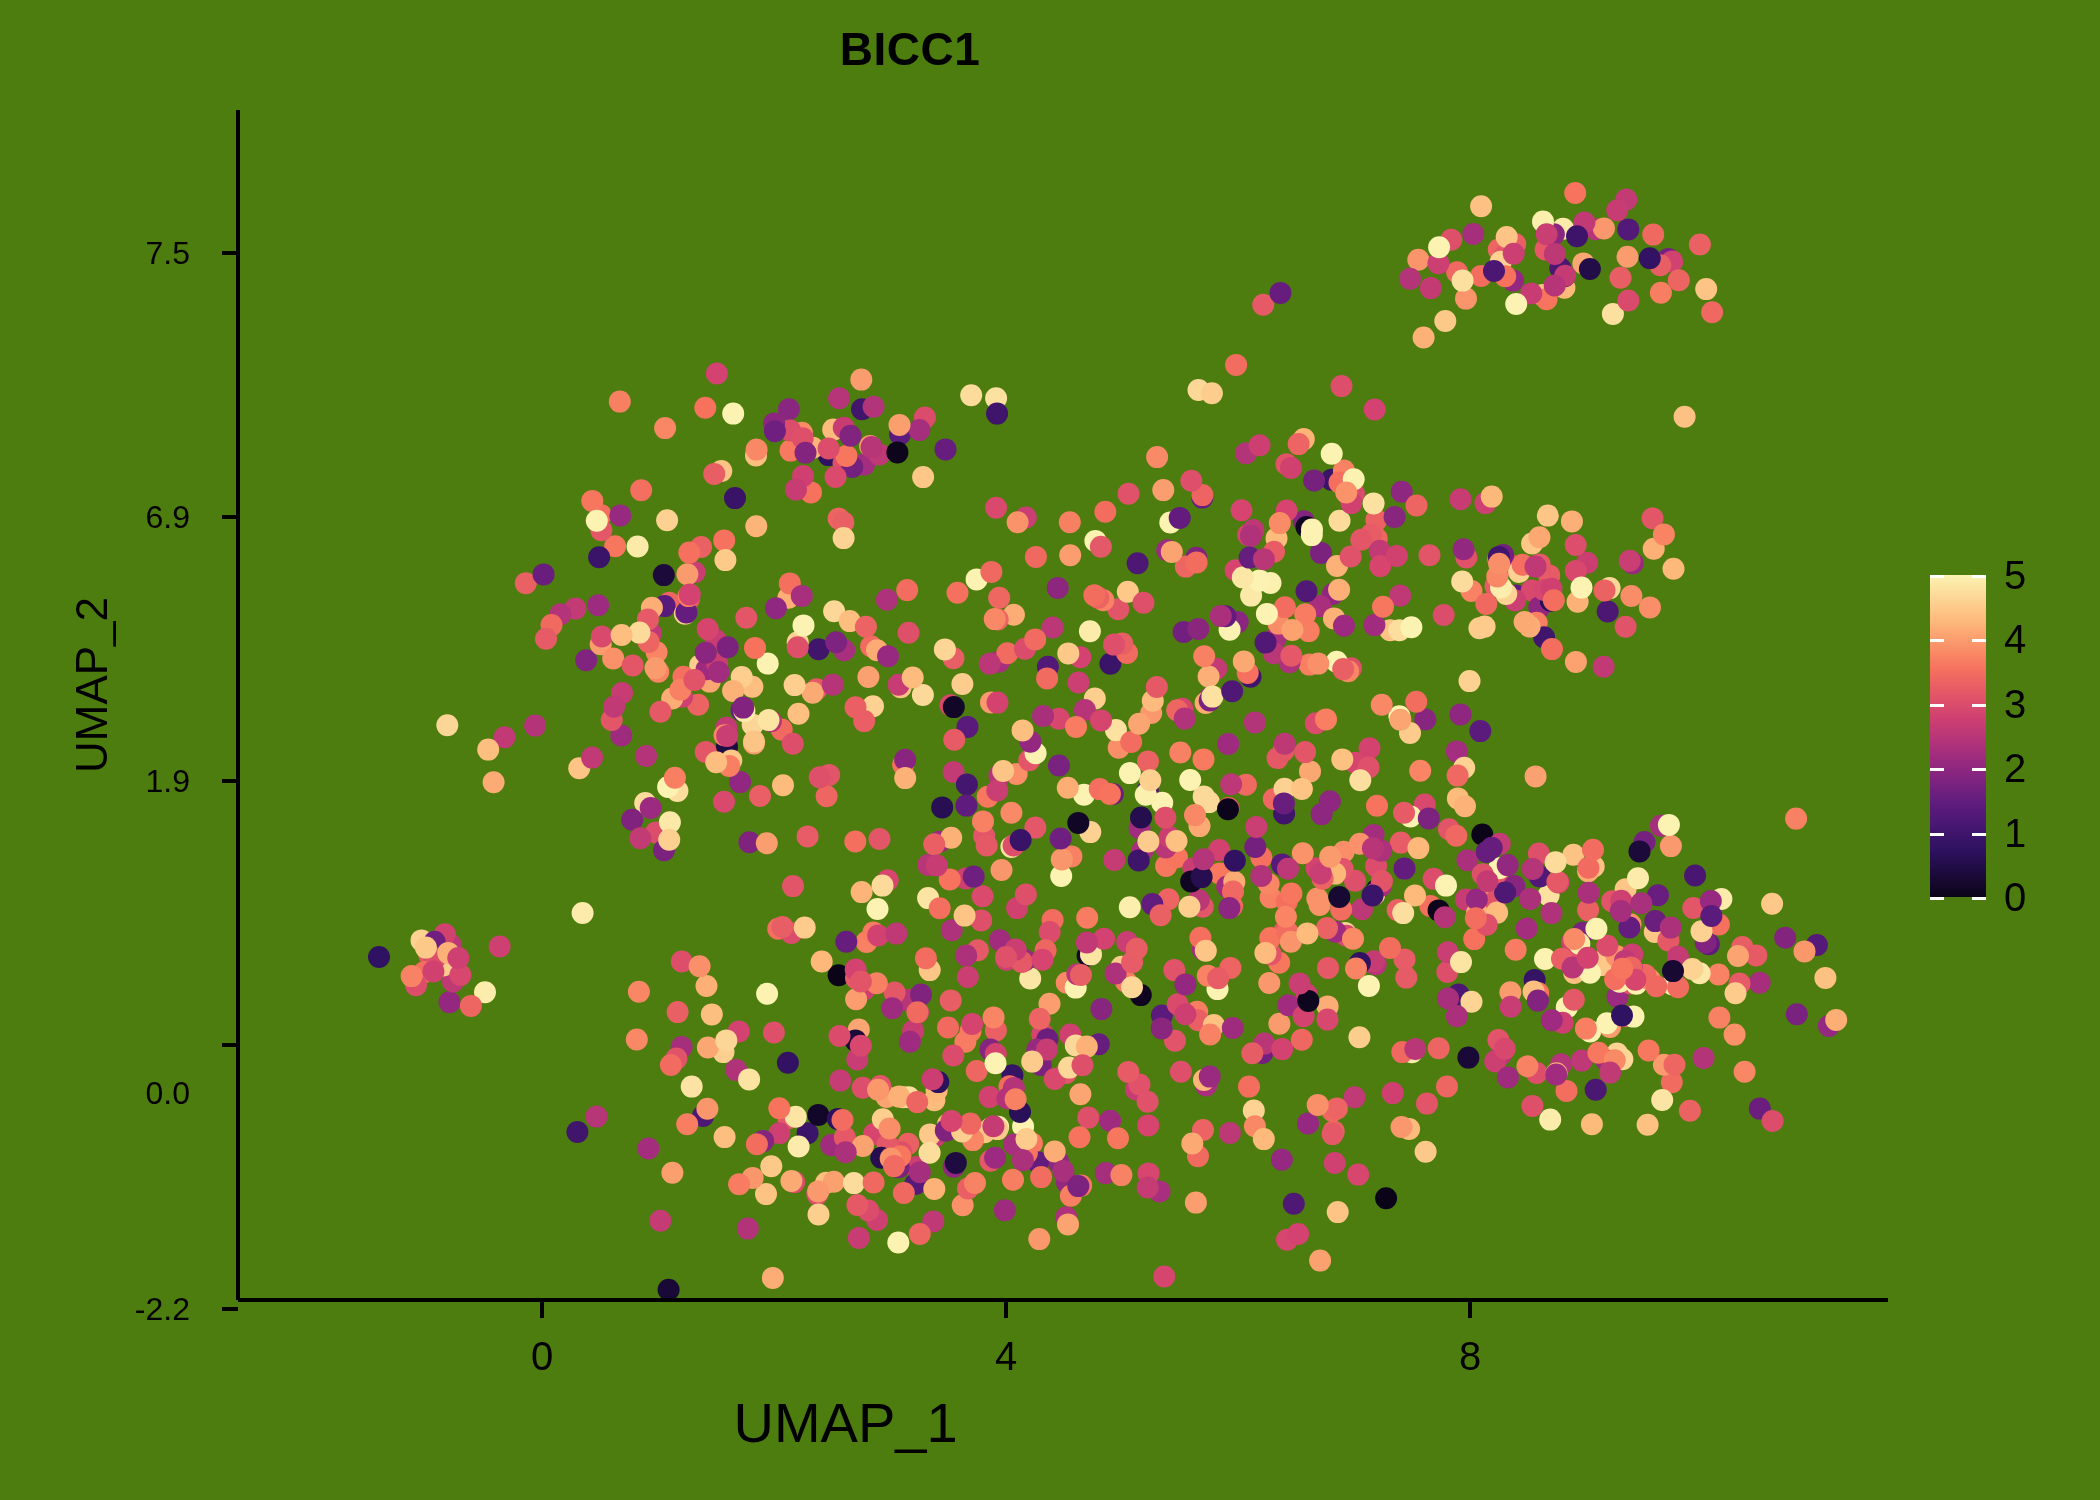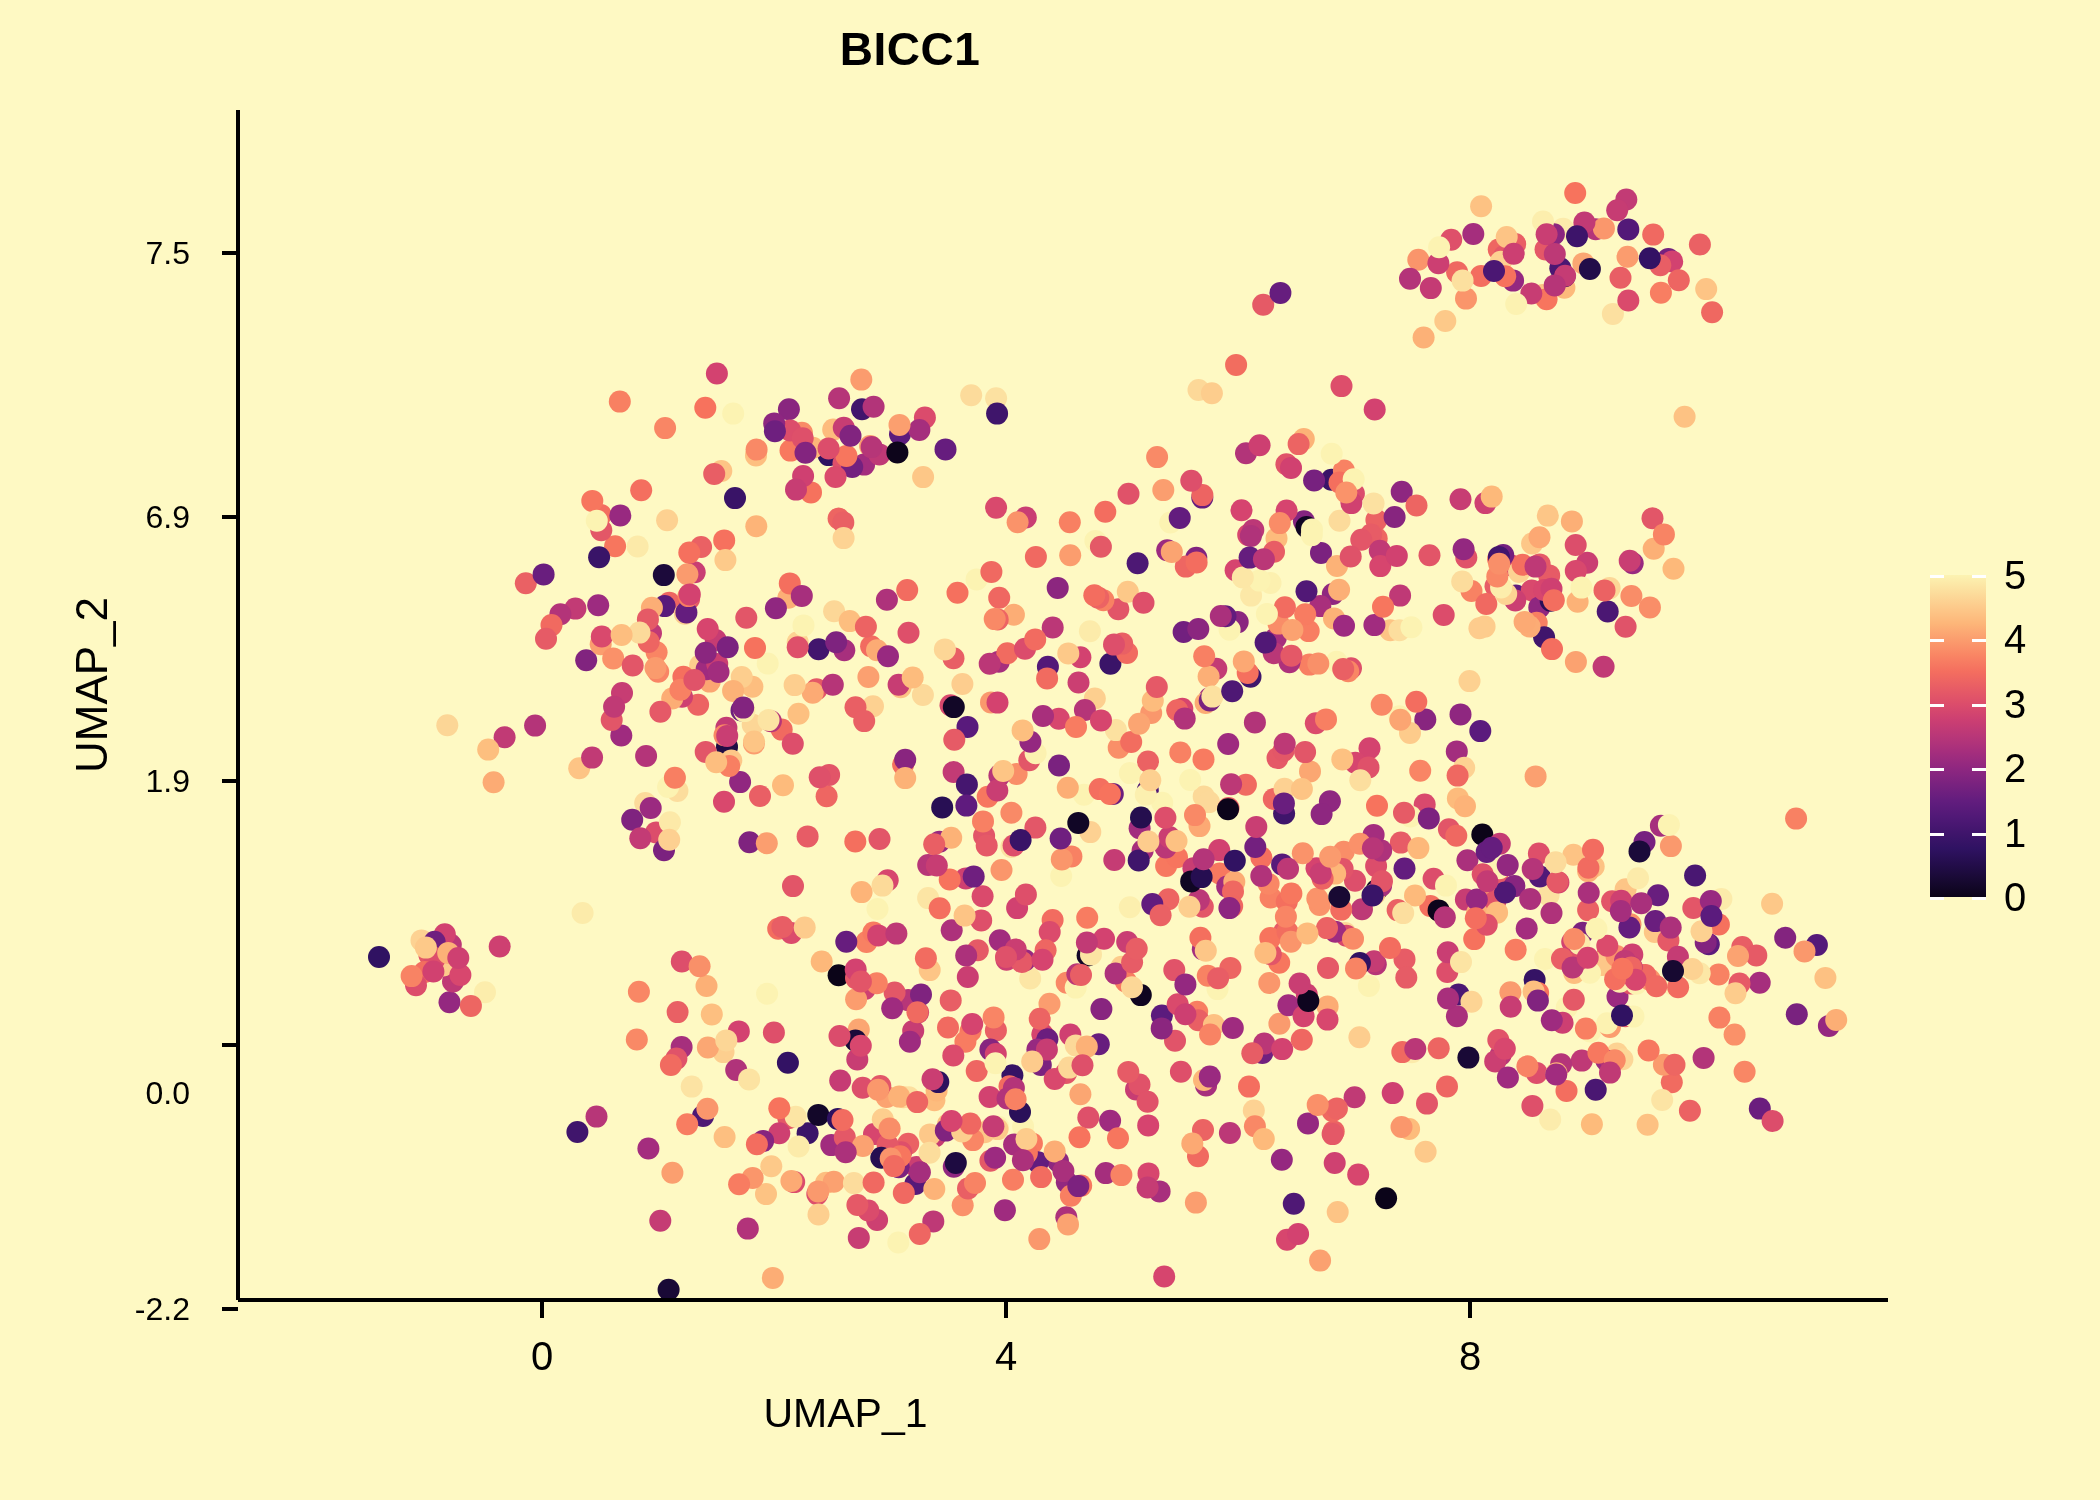--- a/index.html
+++ b/index.html
@@ -1,17 +1,17 @@
 <!DOCTYPE html>
 <html><head>
 <meta charset="utf-8">
 <style>
   html,body{margin:0;padding:0;background:#ffffff;}
   body{width:2100px;height:1500px;font-family:"Liberation Sans",sans-serif;overflow:hidden;}
-  #root{position:relative;width:2100px;height:1500px;background:#fef9c3;}
+  #root{position:relative;width:2100px;height:1500px;background:#4d7c0f;}
 
   #plot-title{
     position:absolute; left:0; top:22px; width:1820px;
     text-align:center; font-size:46px; font-weight:bold; color:#000;
     letter-spacing:0.5px;
   }
 
   #svg-main{position:absolute; left:0; top:0; width:2100px; height:1500px;}
 
   .axis-line{stroke:#000;stroke-width:4;fill:none;}
@@ -21,21 +21,21 @@
     position:absolute; text-align:right; font-size:32px; color:#000;
     width:160px; transform:translateY(-50%);
   }
   .xtick-label{
     position:absolute; text-align:center; font-size:40px; color:#000;
     width:120px; transform:translateX(-50%);
   }
 
   #xaxis-title{
     position:absolute; left:238px; width:1215px; top:1390px;
-    text-align:center; font-size:41px; color:#000;
+    text-align:center; font-size:56px; color:#000;
   }
   #yaxis-title{
     position:absolute; left:-258px; top:660px; width:700px;
     text-align:center; font-size:44px; color:#000;
     transform:rotate(-90deg); transform-origin:center center;
   }
 
   #legend{position:absolute; left:1930px; top:560px; width:150px; height:360px;}
   #legend-bar{
     position:absolute; left:0; top:15px; width:56px; height:322px;

